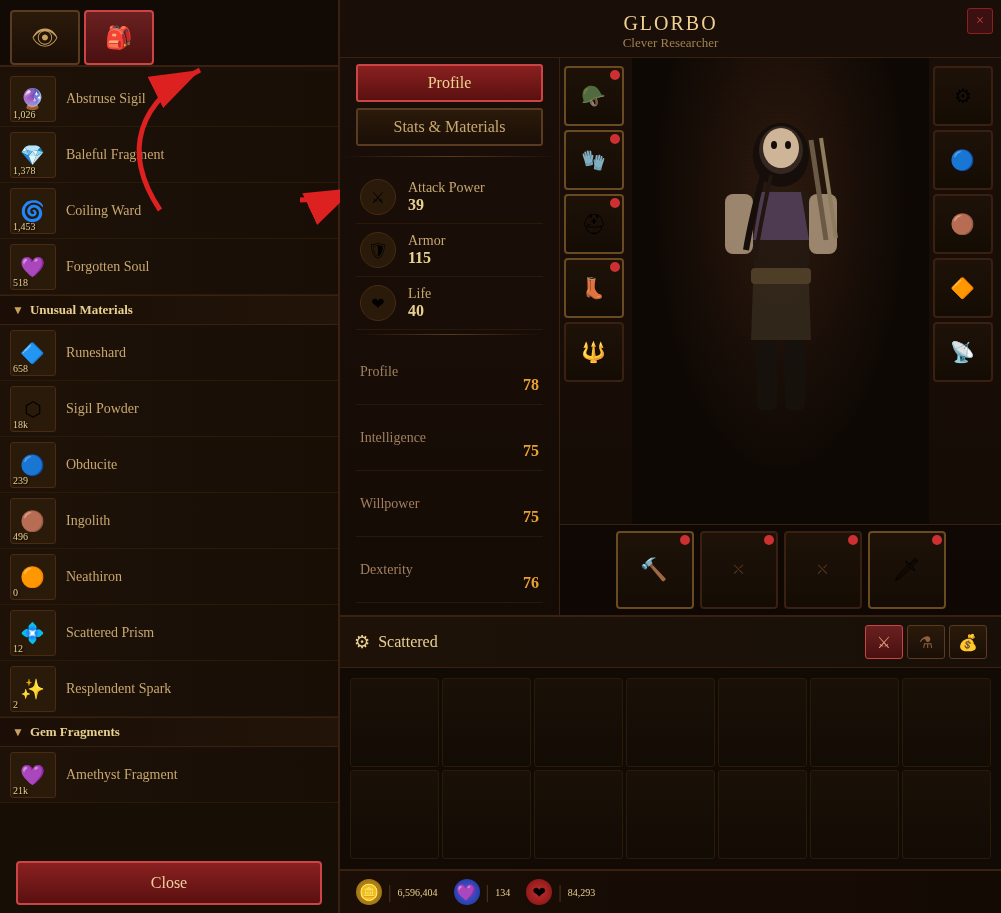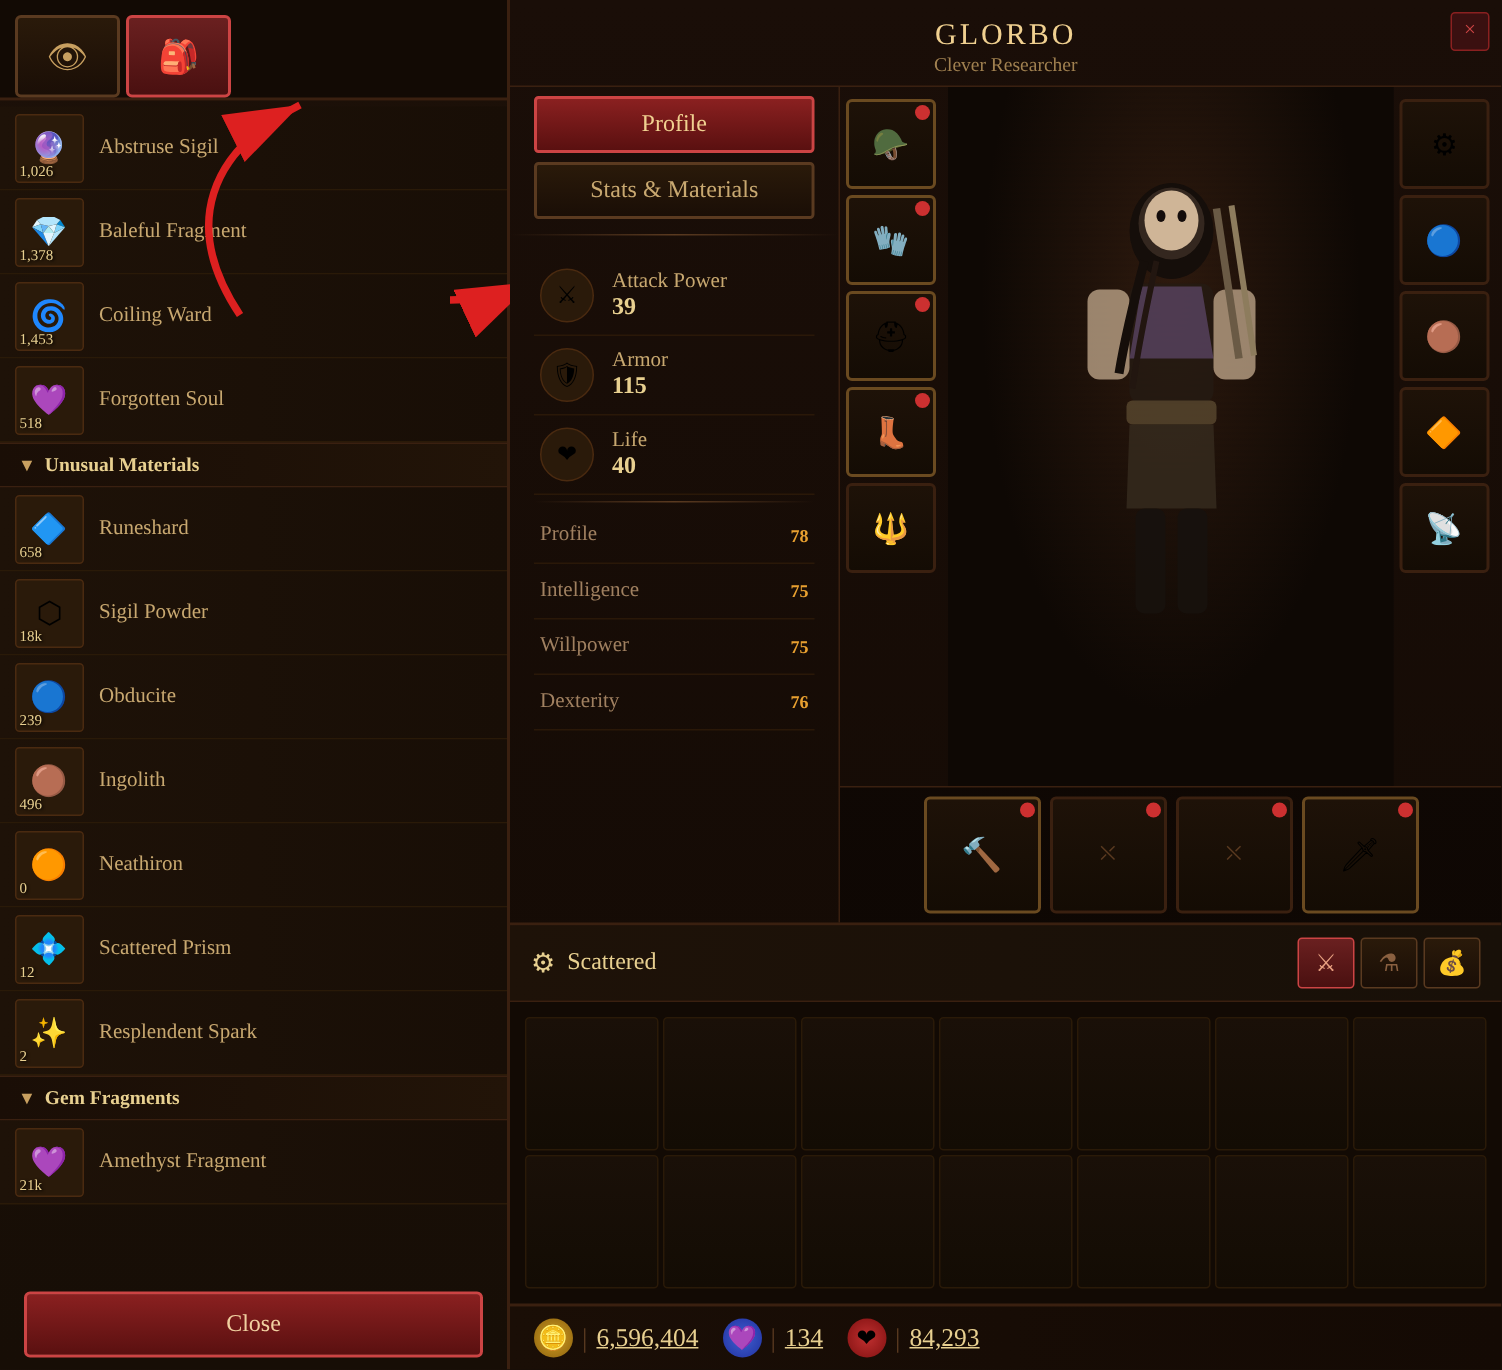--- a/index.html
+++ b/index.html
@@ -272,23 +272,24 @@
     }
 
     .stat-sec-label {
       color: #a08060;
       font-size: 14px;
       font-family: 'Georgia', serif;
     }
 
     .stat-sec-value {
       color: #e8a030;
-      font-size: 12px;
+      font-size: 16px;
       font-weight: bold;
       font-family: 'Georgia', serif;
+      margin-top: 27px;
     }
 
     
     .char-model-area {
       flex: 1;
       background: radial-gradient(ellipse at center, #2a1810 0%, #0e0806 70%);
       position: relative;
       display: flex;
       align-items: center;
       justify-content: center;
@@ -471,23 +472,22 @@
     .currency-blue { background: radial-gradient(circle, #4060d0, #2030a0); }
     .currency-red { background: radial-gradient(circle, #c03030, #801010); }
 
     .currency-sep {
       color: #5a3a20;
       font-size: 18px;
     }
 
     .currency-val {
       color: #e8d090;
-      font-size: 17px;
-      font-family: 'Georgia', serif;
-      text-decoration: underline;
+      font-size: 10px;
+      font-family: 'Georgia', serif;
     }
 
     
     .arrow-annotation {
       position: absolute;
       top: 0;
       left: 0;
       width: 340px;
       height: 280px;
       pointer-events: none;

